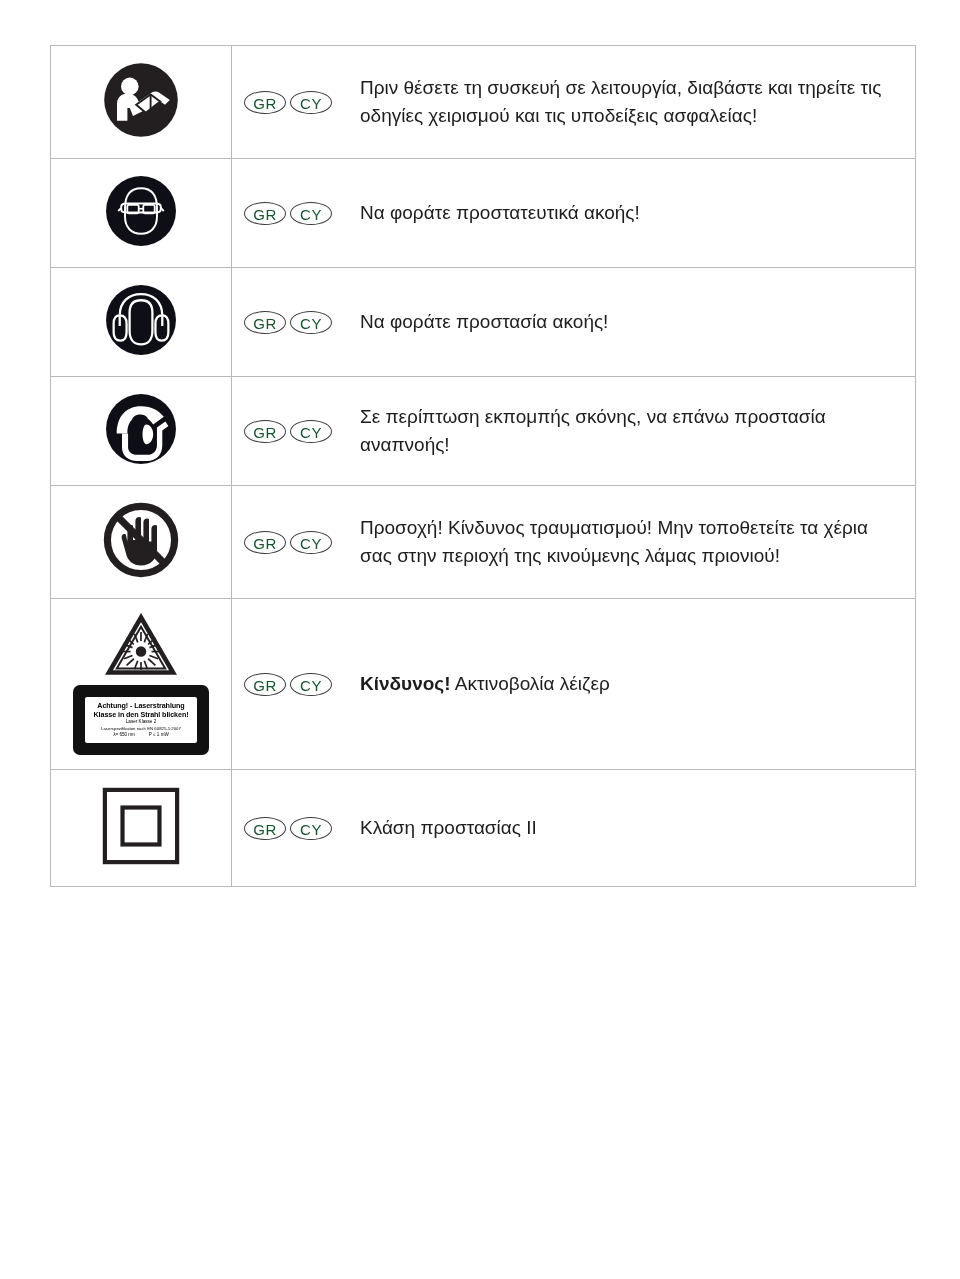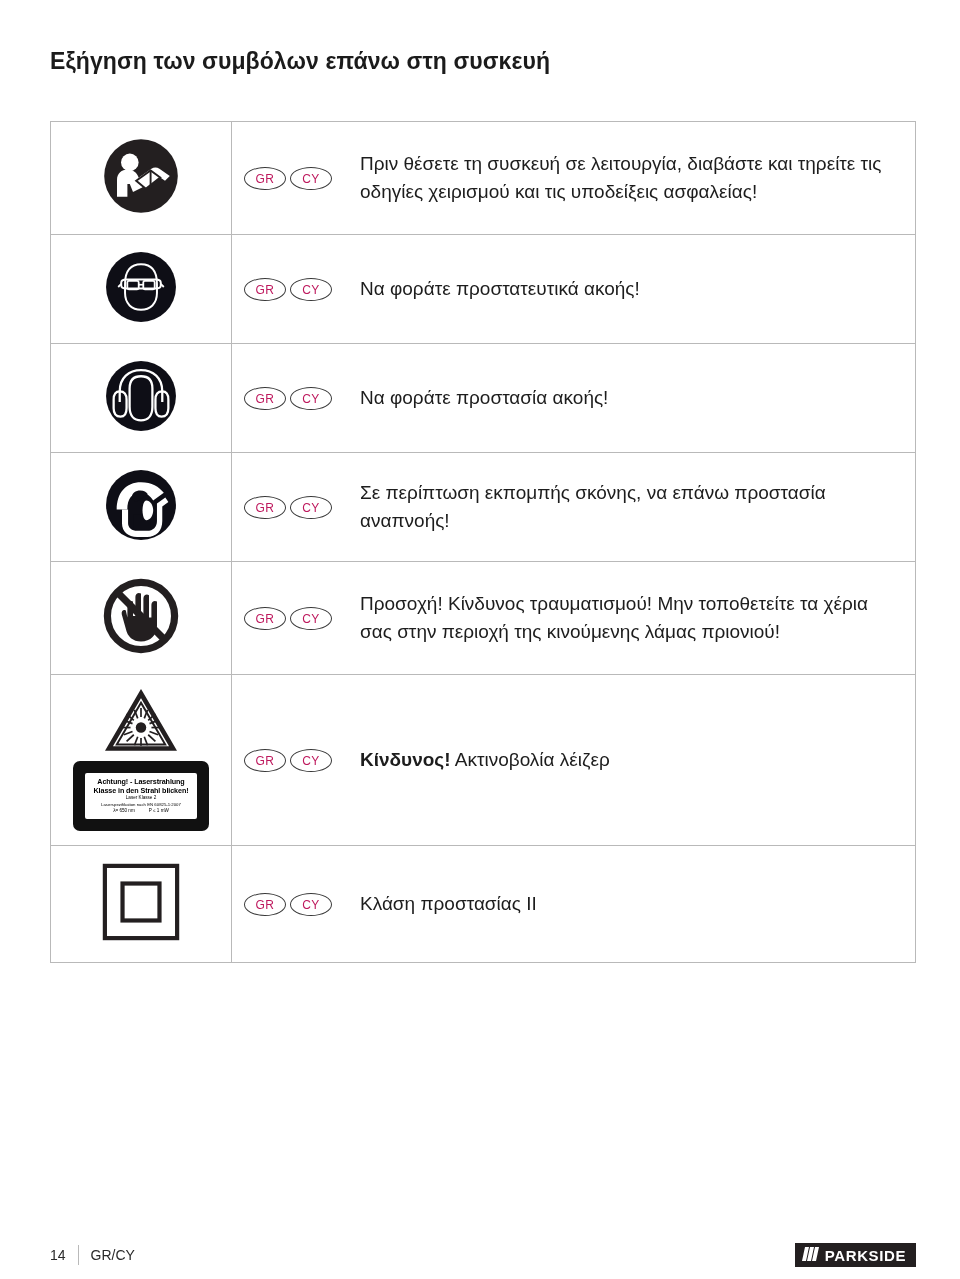--- a/index.html
+++ b/index.html
@@ -90,24 +90,24 @@
   .r7 { height: 108px; }
 
   
   .badge {
     display: inline-block;
     width: 42px;
     height: 23px;
     line-height: 23px;
     border: 1.2px solid #3a3a3a;
     border-radius: 50%;
-    font-size: 12px;
+    font-size: 15px;
     letter-spacing: 0.5px;
     text-align: center;
-    color: #be185d;
+    color: #14532d;
     margin: 0 2px;
     box-sizing: border-box;
     font-family: "Liberation Sans", sans-serif;
   }
 
   
   .picto {
     display: inline-block;
     line-height: 0;
   }
@@ -204,21 +204,20 @@
     font-weight: bold;
     letter-spacing: 0.6px;
     font-family: "Liberation Sans", sans-serif;
   }
 </style>
 </head>
 <body>
 
 <div class="page">
 
-  <h1 class="page-title">Εξήγηση των συμβόλων επάνω στη συσκευή</h1>
   <div class="title-rule"></div>
 
   <table class="symbol-table">
     <tbody>
 
       <tr class="symbol-row r1">
         <td class="cell-icon">
           <span class="picto">
             <svg width="80" height="80" viewBox="0 0 100 100">
               <circle cx="50" cy="50" r="46" fill="#231f20"></circle>
@@ -371,33 +370,14 @@
         </td>
         <td class="cell-badges">
           <span class="badge">GR</span><span class="badge">CY</span>
         </td>
         <td class="cell-text">Κλάση προστασίας II</td>
       </tr>
 
     </tbody>
   </table>
 
-  <div class="footer">
-    <div class="footer-left">
-      <span class="footer-page">14</span>
-      <span class="footer-div"></span>
-      <span>GR/CY</span>
-    </div>
-    <div class="parkside-logo">
-      <span class="pk-slashes">
-        <svg width="17" height="14" viewBox="0 0 17 14">
-          <g fill="#ffffff">
-            <polygon points="3,0 7,0 4,14 0,14"></polygon>
-            <polygon points="8,0 12,0 9,14 5,14"></polygon>
-            <polygon points="13,0 17,0 14,14 10,14"></polygon>
-          </g>
-        </svg>
-      </span>
-      <span class="pk-word">PARKSIDE</span>
-    </div>
-  </div>
 
 </div>
 
 </body></html>

